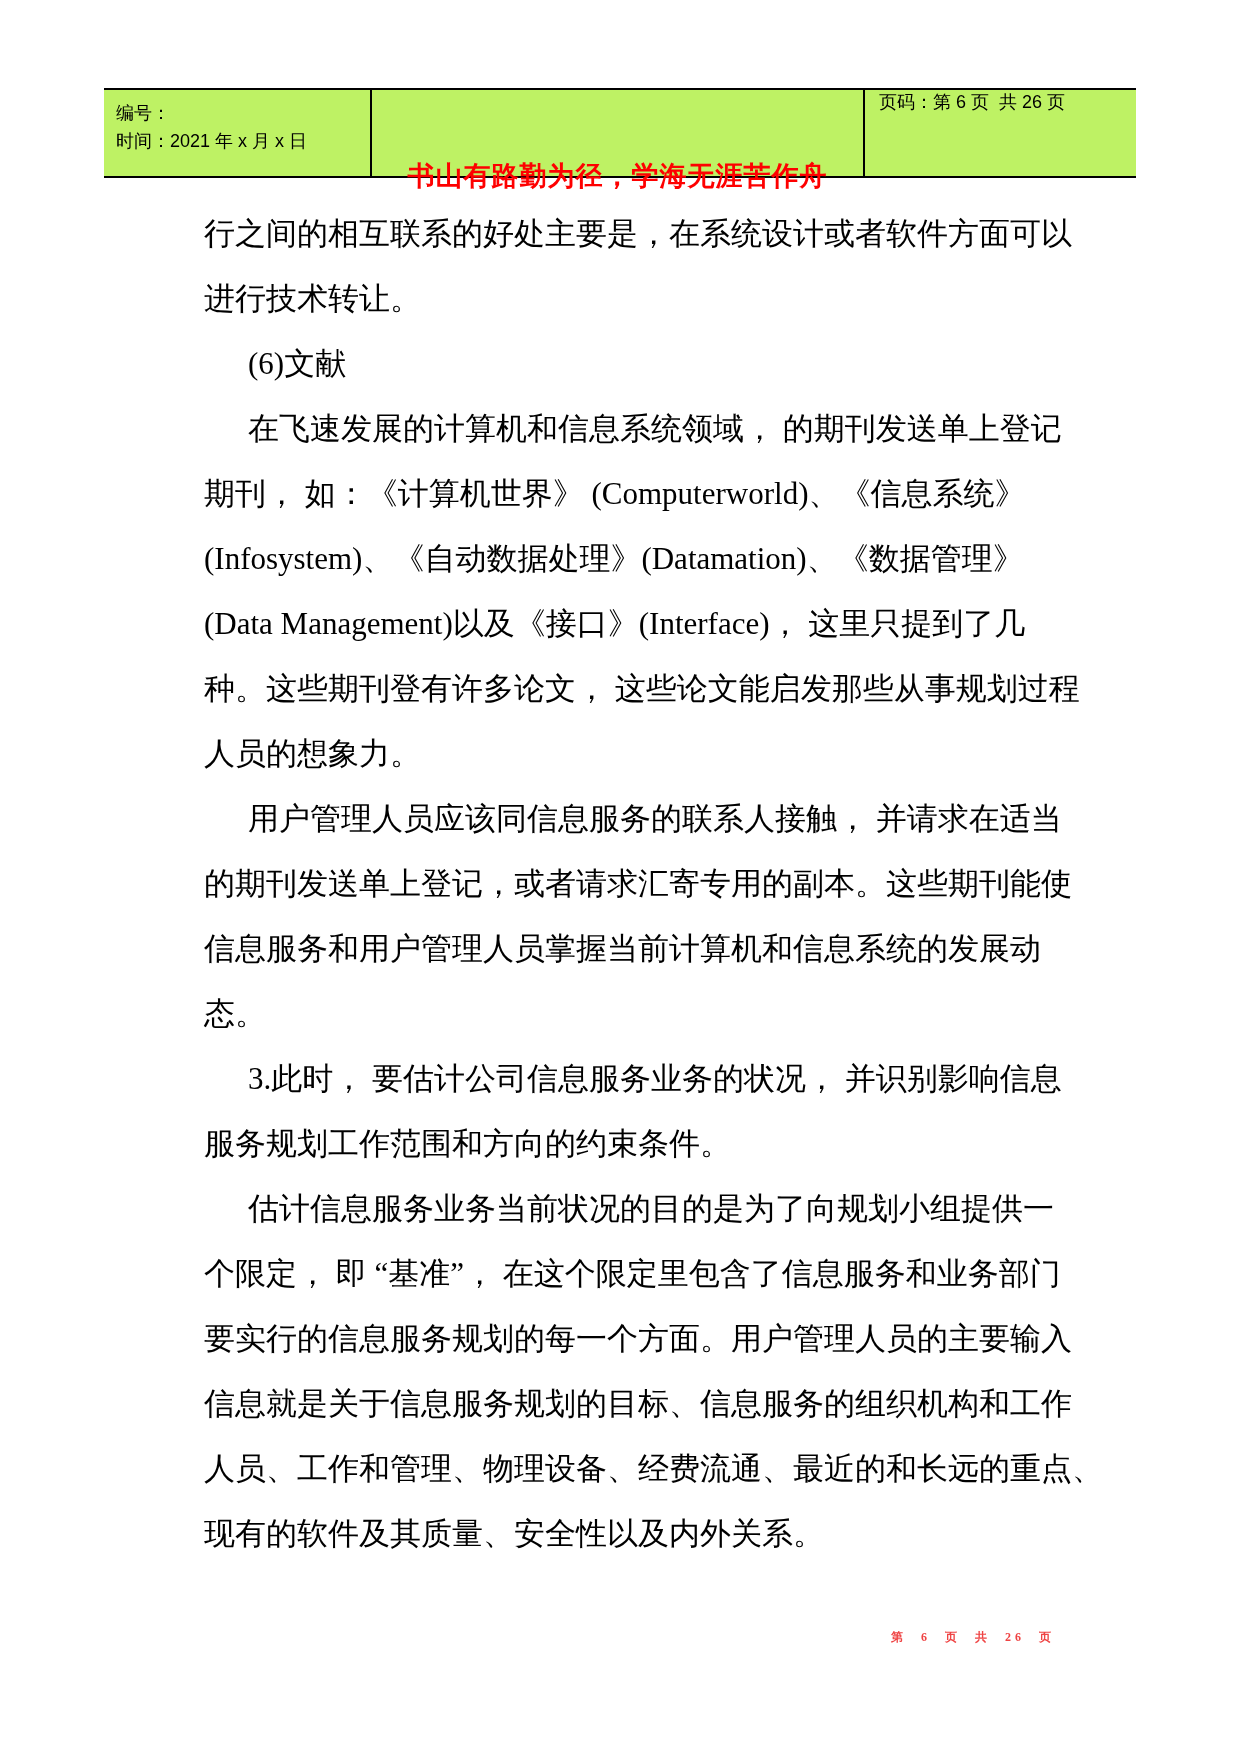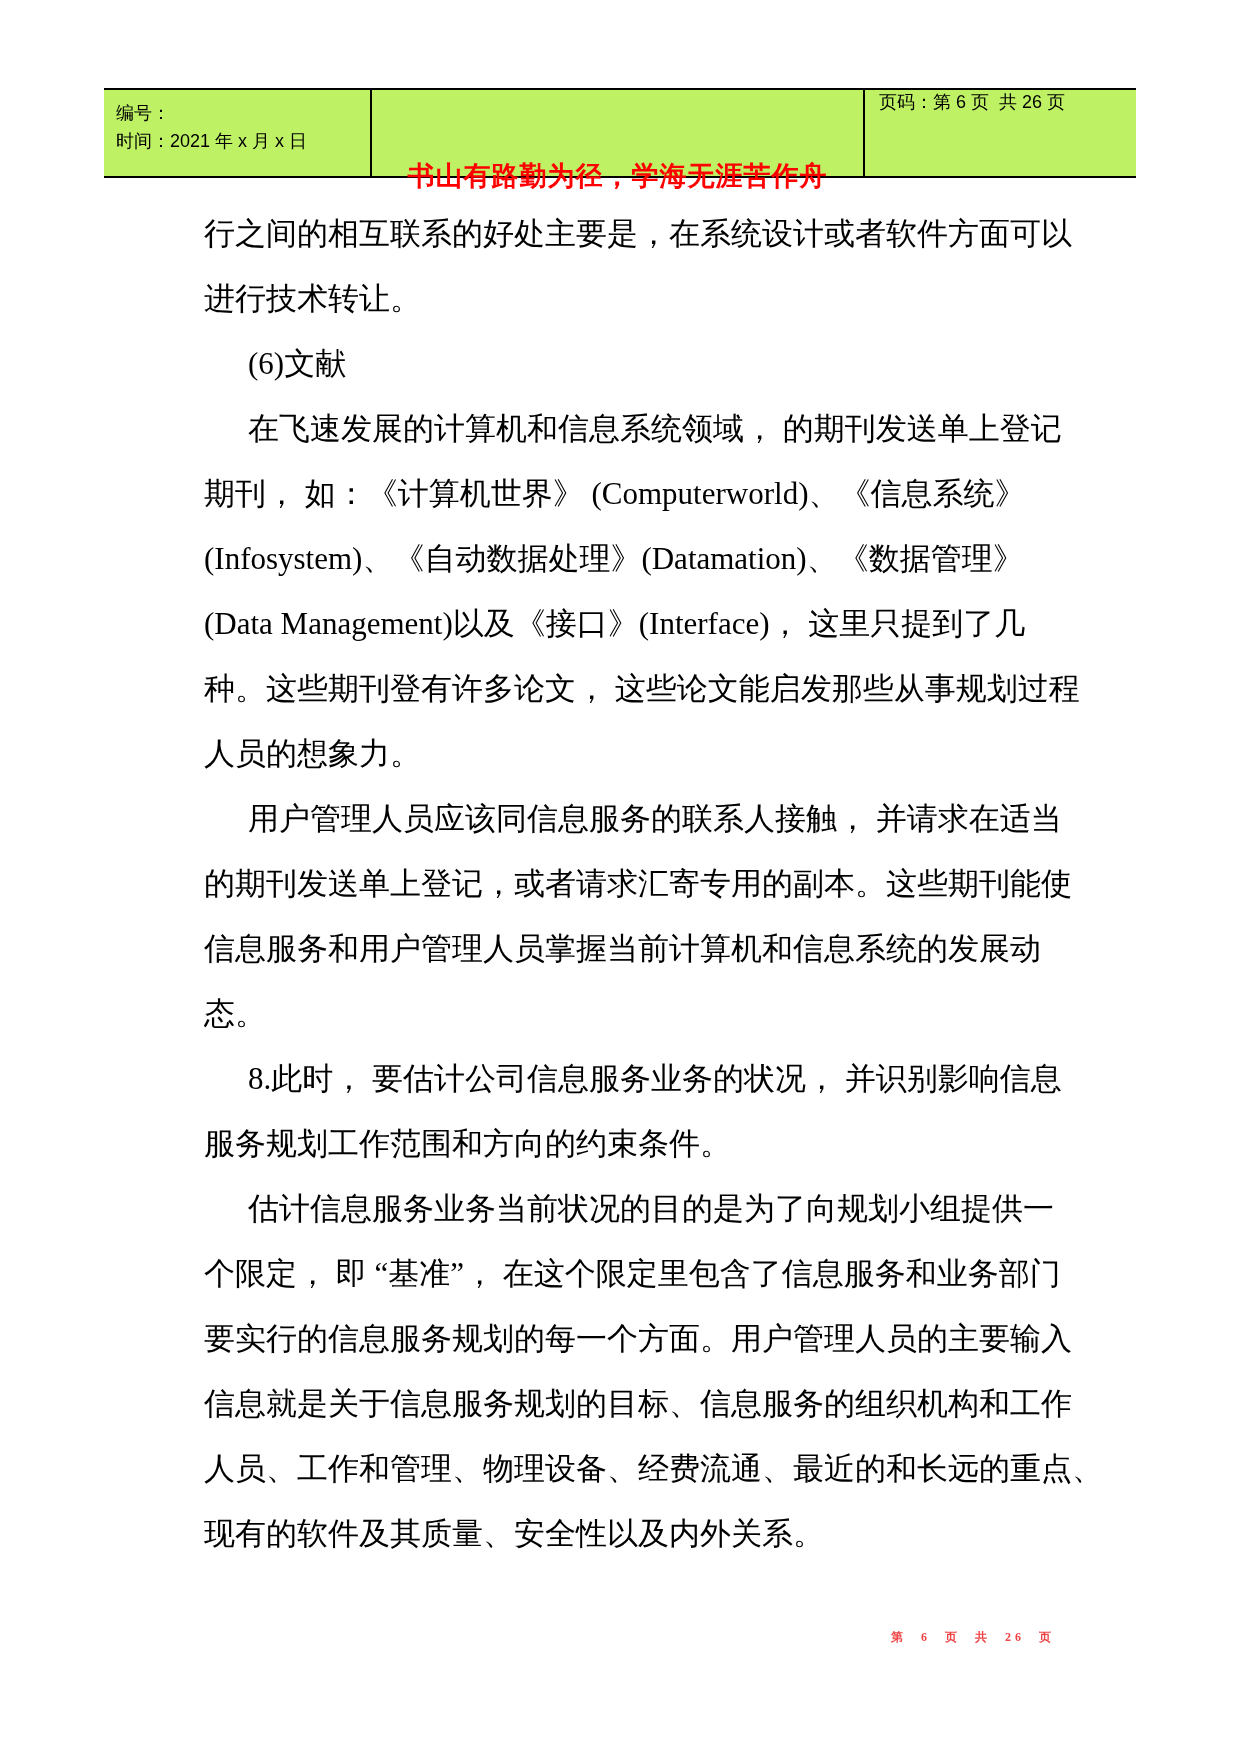--- a/index.html
+++ b/index.html
@@ -123,21 +123,21 @@
       <div class="body-line indent">在飞速发展的计算机和信息系统领域， 的期刊发送单上登记</div>
       <div class="body-line">期刊， 如：《计算机世界》 (Computerworld)、《信息系统》</div>
       <div class="body-line">(Infosystem)、《自动数据处理》(Datamation)、《数据管理》</div>
       <div class="body-line">(Data Management)以及《接口》(Interface)， 这里只提到了几</div>
       <div class="body-line">种。这些期刊登有许多论文， 这些论文能启发那些从事规划过程</div>
       <div class="body-line">人员的想象力。</div>
       <div class="body-line indent">用户管理人员应该同信息服务的联系人接触， 并请求在适当</div>
       <div class="body-line">的期刊发送单上登记，或者请求汇寄专用的副本。这些期刊能使</div>
       <div class="body-line">信息服务和用户管理人员掌握当前计算机和信息系统的发展动</div>
       <div class="body-line">态。</div>
-      <div class="body-line indent">8.此时， 要估计公司信息服务业务的状况， 并识别影响信息</div>
+      <div class="body-line indent">3.此时， 要估计公司信息服务业务的状况， 并识别影响信息</div>
       <div class="body-line">服务规划工作范围和方向的约束条件。</div>
       <div class="body-line indent">估计信息服务业务当前状况的目的是为了向规划小组提供一</div>
       <div class="body-line">个限定， 即 “基准”， 在这个限定里包含了信息服务和业务部门</div>
       <div class="body-line">要实行的信息服务规划的每一个方面。用户管理人员的主要输入</div>
       <div class="body-line">信息就是关于信息服务规划的目标、信息服务的组织机构和工作</div>
       <div class="body-line">人员、工作和管理、物理设备、经费流通、最近的和长远的重点、</div>
       <div class="body-line">现有的软件及其质量、安全性以及内外关系。</div>
     </div>
 
   <div class="page-footer">第 6 页 共 26 页</div>

